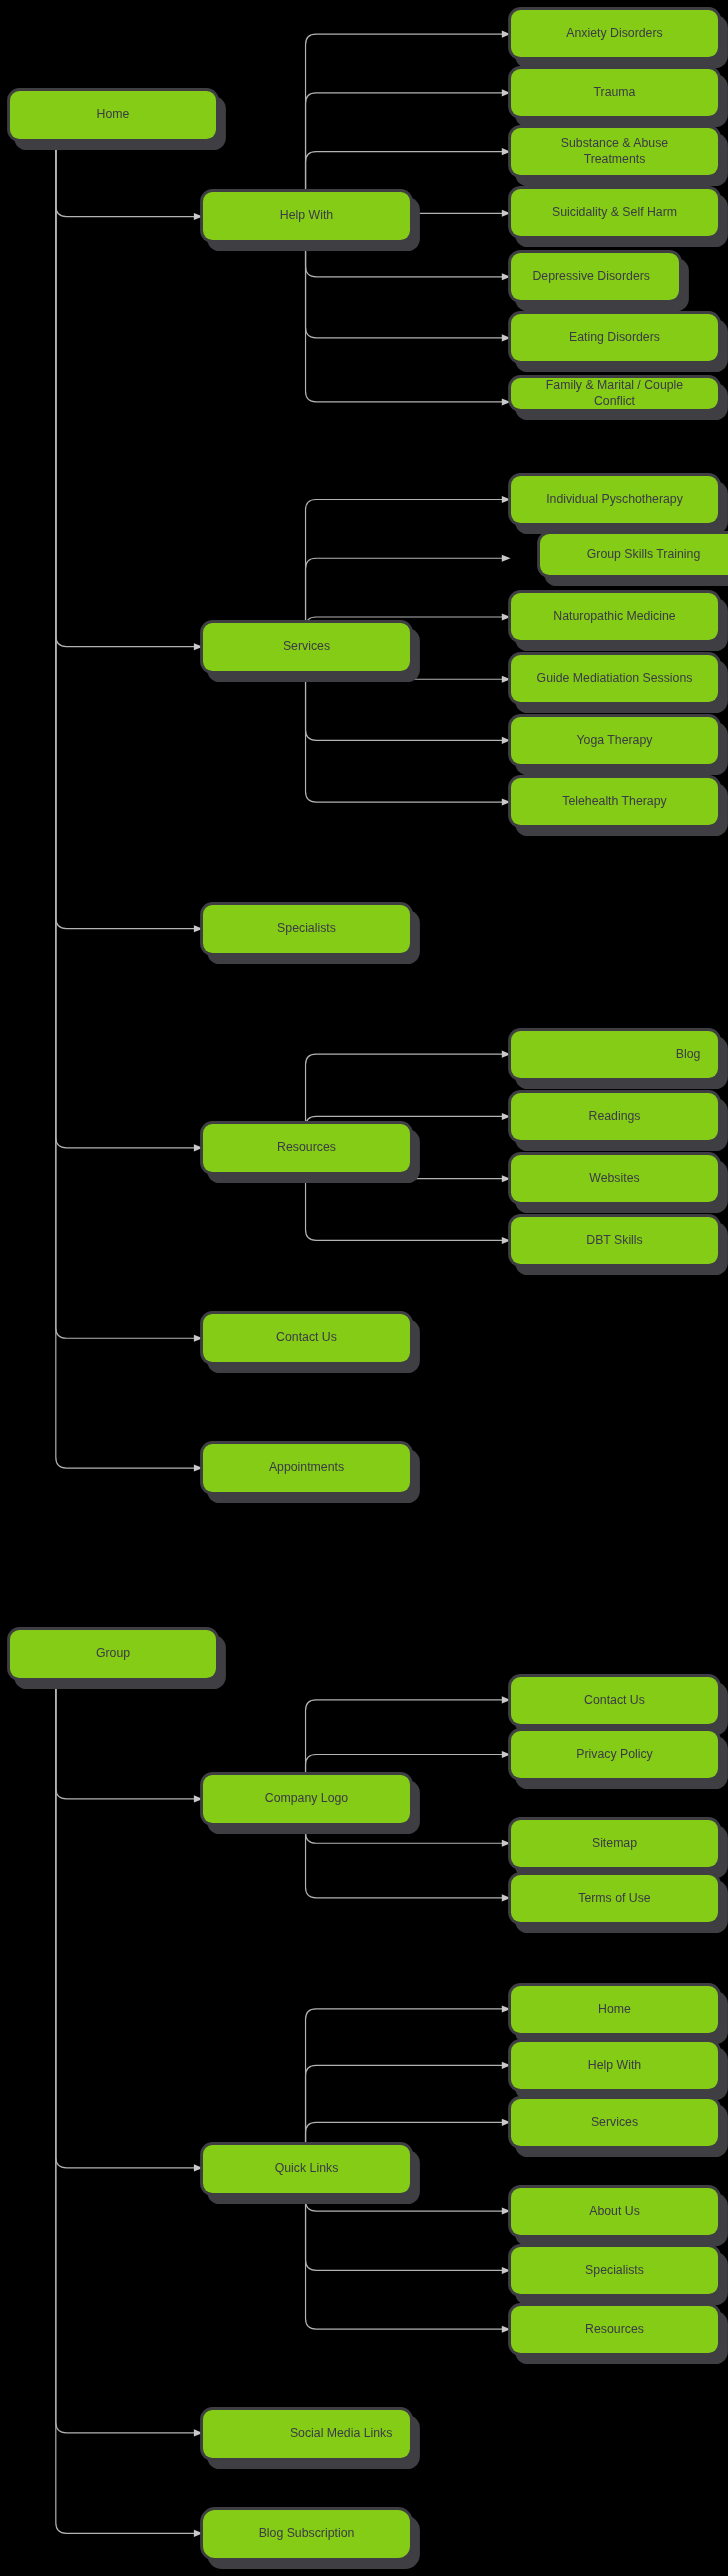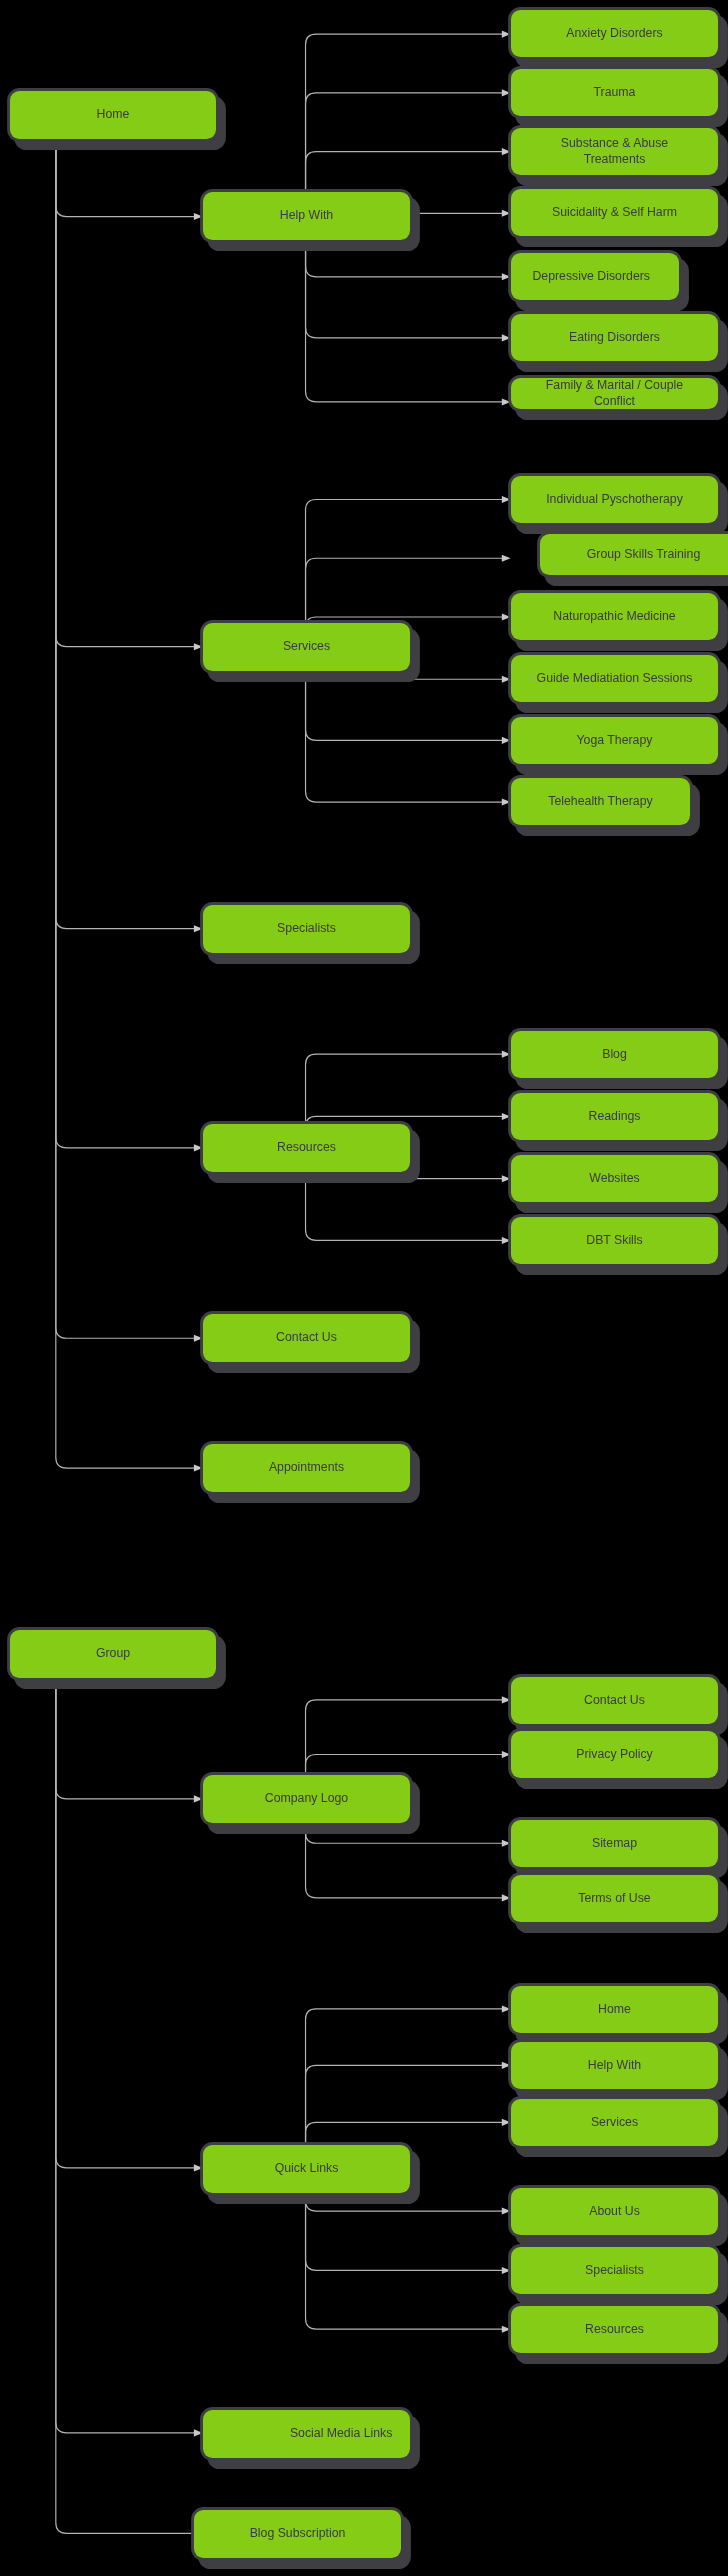--- a/index.html
+++ b/index.html
@@ -175,30 +175,30 @@
     </div>
     <div class="node" style="left: 511px; top: 593px; width: 207px; height: 47px;">
       <span>Naturopathic Medicine</span>
     </div>
     <div class="node" style="left: 511px; top: 655px; width: 207px; height: 47px;">
       <span>Guide Mediatiation Sessions</span>
     </div>
     <div class="node" style="left: 511px; top: 717px; width: 207px; height: 47px;">
       <span>Yoga Therapy</span>
     </div>
-    <div class="node" style="left: 511px; top: 778px; width: 179px; height: 47px;">
+    <div class="node" style="left: 511px; top: 778px; width: 207px; height: 47px;">
       <span>Telehealth Therapy</span>
     </div>
     <div class="node" style="left: 203px; top: 905px; width: 207px; height: 48px;">
       <span>Specialists</span>
     </div>
     <div class="node" style="left: 203px; top: 1124px; width: 207px; height: 48px;">
       <span>Resources</span>
     </div>
-    <div class="node" style="left: 511px; top: 1031px; width: 207px; height: 47px;">
+    <div class="node" style="left: 511px; top: 1031px; width: 207px; height: 47px; justify-content: flex-end;">
       <span>Blog</span>
     </div>
     <div class="node" style="left: 511px; top: 1093px; width: 207px; height: 47px;">
       <span>Readings</span>
     </div>
     <div class="node" style="left: 511px; top: 1155px; width: 207px; height: 47px;">
       <span>Websites</span>
     </div>
     <div class="node" style="left: 511px; top: 1217px; width: 207px; height: 47px;">
       <span>DBT Skills</span>
@@ -244,17 +244,17 @@
     </div>
     <div class="node" style="left: 511px; top: 2247px; width: 207px; height: 47px;">
       <span>Specialists</span>
     </div>
     <div class="node" style="left: 511px; top: 2306px; width: 207px; height: 47px;">
       <span>Resources</span>
     </div>
     <div class="node" style="left: 203px; top: 2410px; width: 207px; height: 48px; justify-content: flex-end;">
       <span>Social Media Links</span>
     </div>
-    <div class="node" style="left: 194px; top: 2510px; width: 207px; height: 48px;">
+    <div class="node" style="left: 203px; top: 2510px; width: 207px; height: 48px; border-radius: 12px;">
       <span>Blog Subscription</span>
     </div>
   </div>
 
 
 </body></html>

